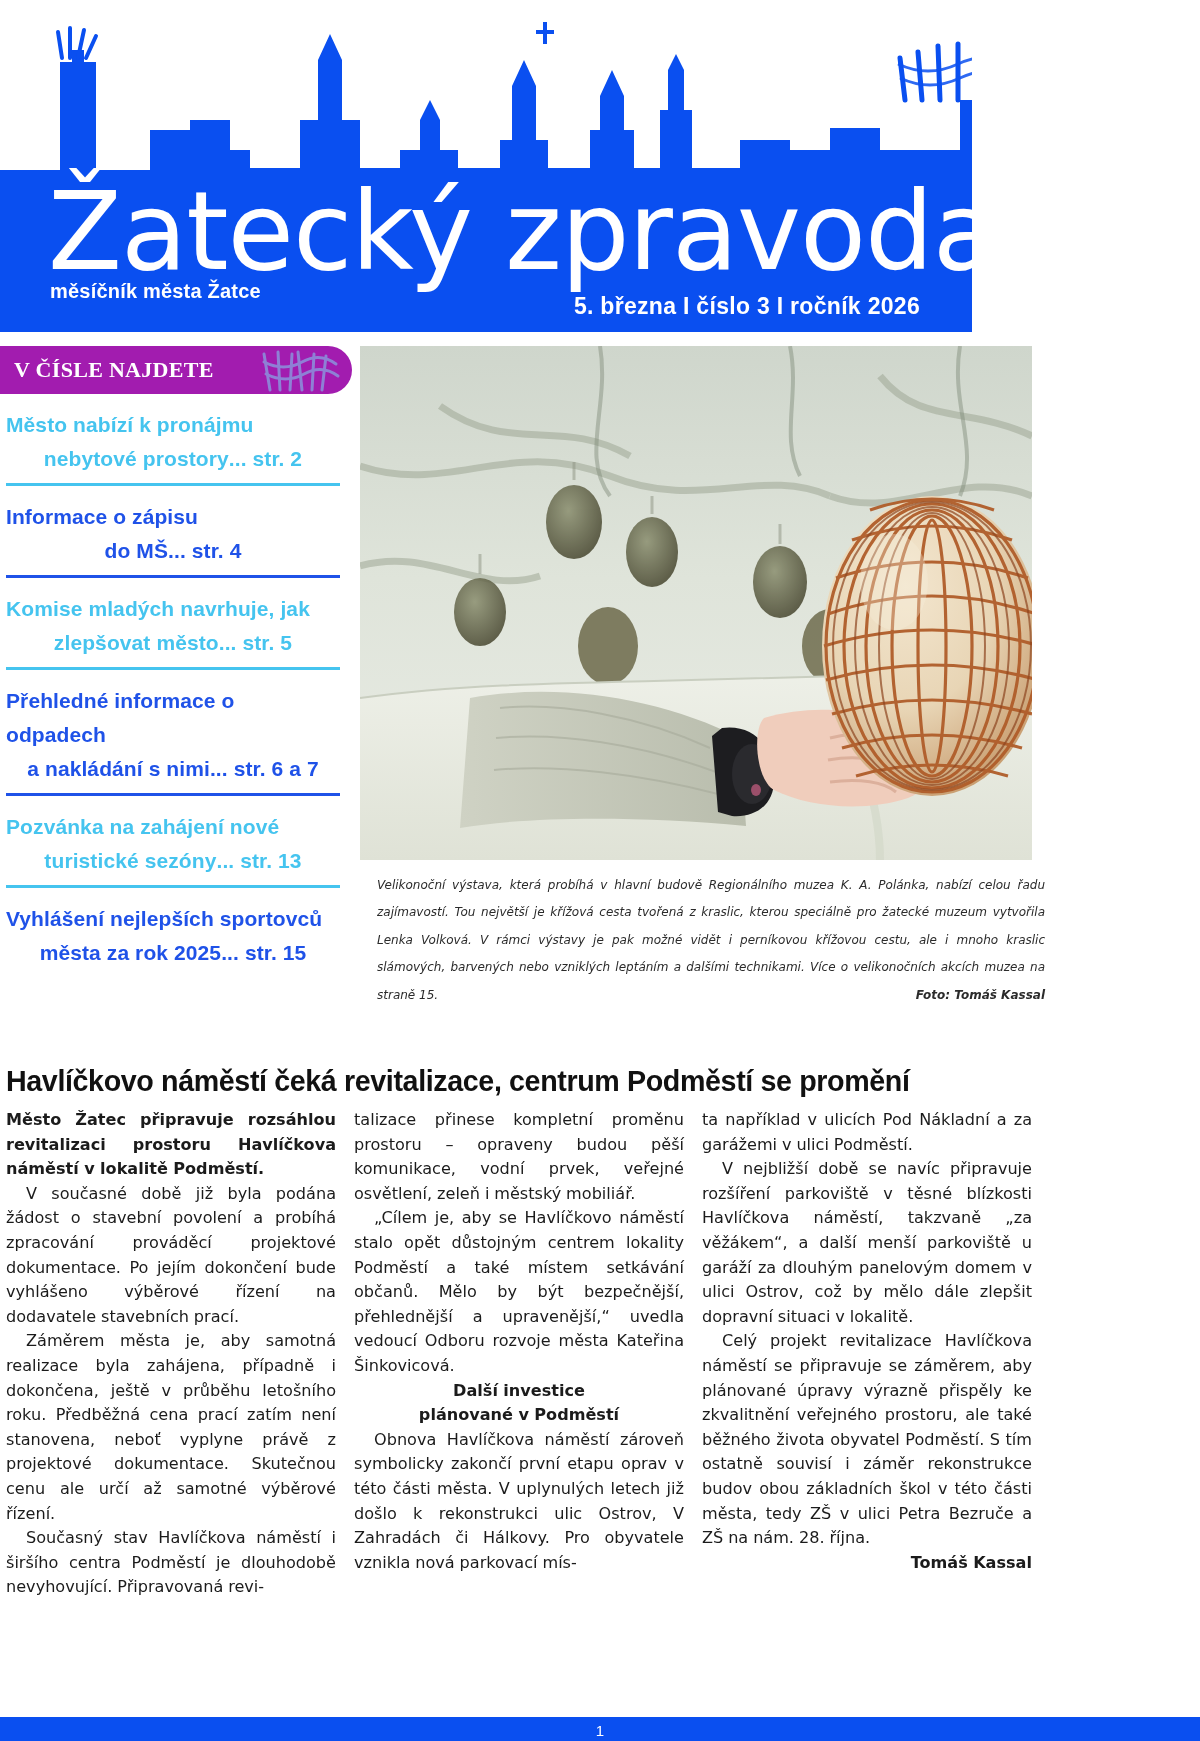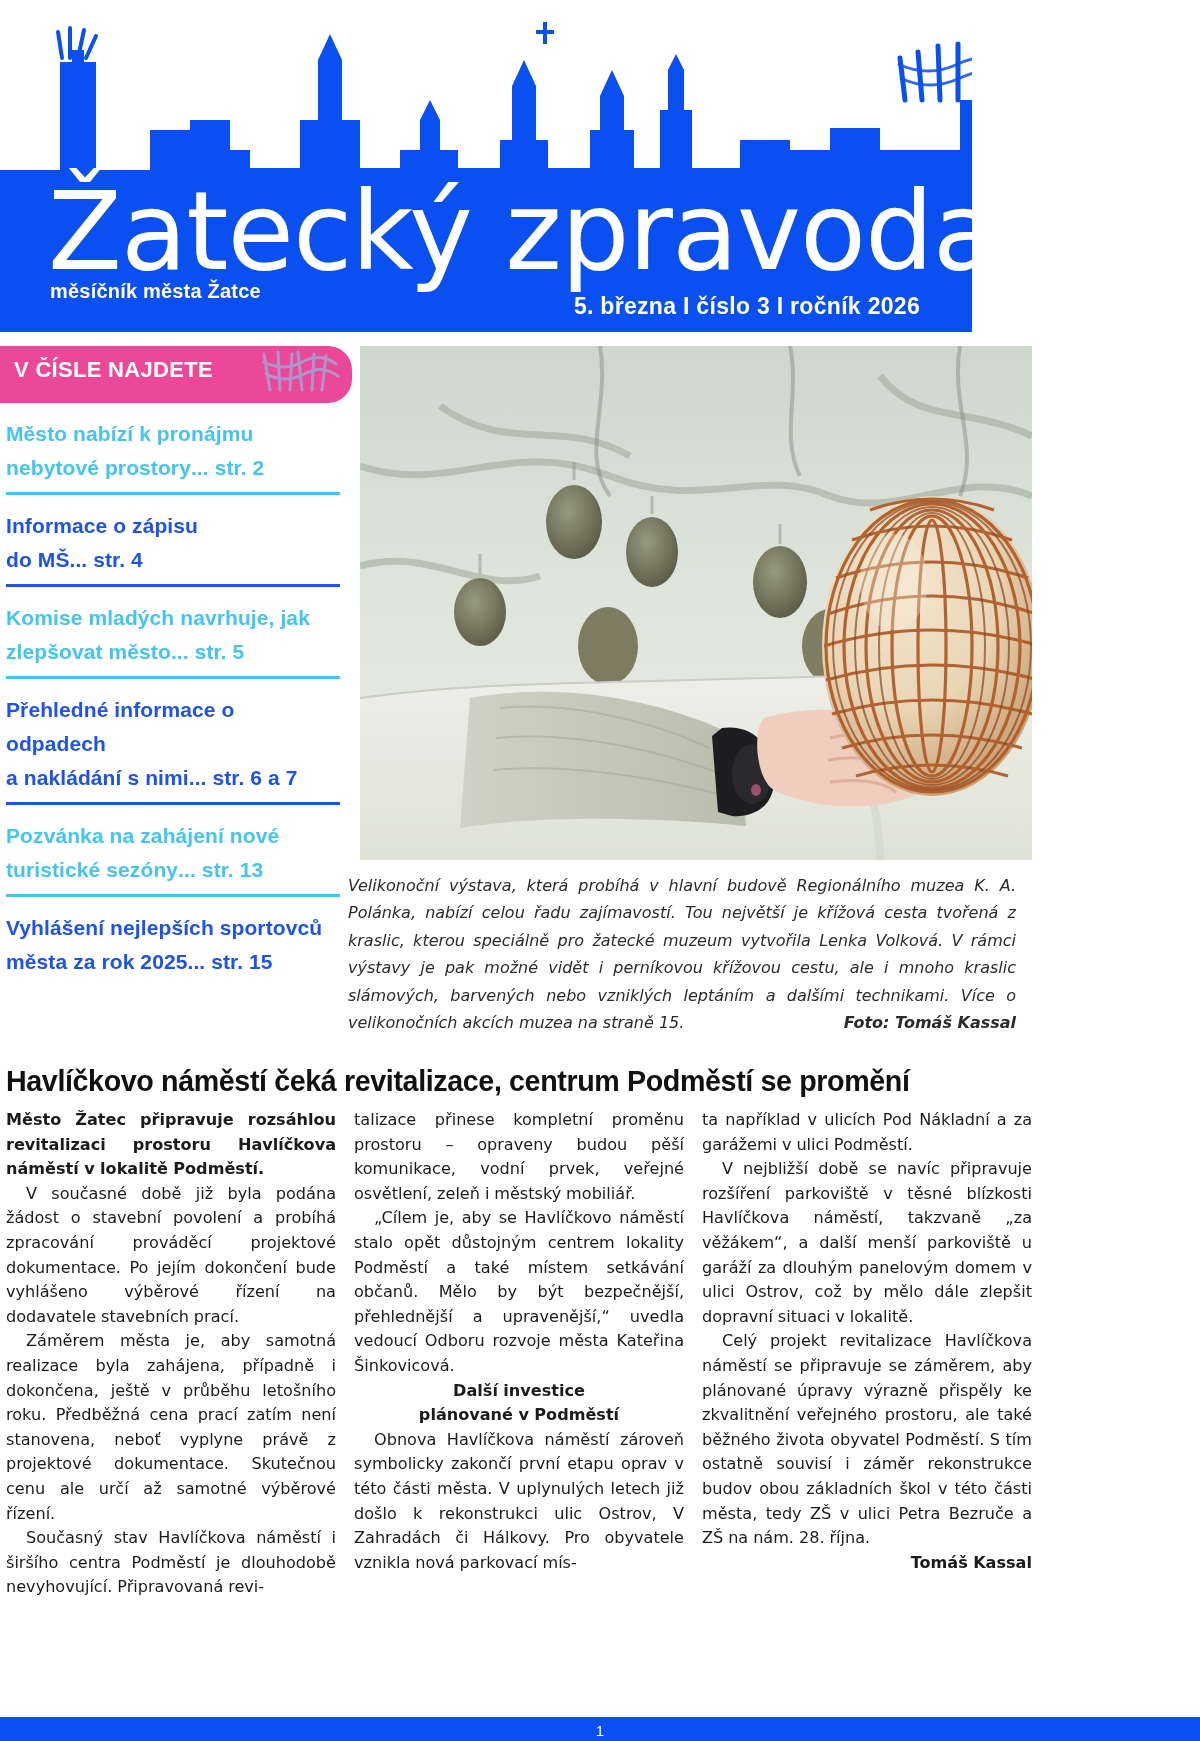--- a/index.html
+++ b/index.html
@@ -32,53 +32,54 @@
   }
   .mast-sub-right{
     position:absolute;right:52px;top:293px;
     font-size:23px;font-weight:700;color:#ffffff;
     letter-spacing:.3px;white-space:nowrap;
   }
 
   
   .toc{position:absolute;left:0;top:346px;width:352px;}
   .toc-head{
-    position:relative;width:352px;height:57px;
-    background:#ec4899;border-radius:0 24px 24px 0;
+    position:relative;width:352px;height:48px;
+    background:#a21caf;border-radius:0 24px 24px 0;
     overflow:hidden;
+    font-family:Liberation Serif, serif;
   }
   .toc-head-label{
     position:absolute;left:14px;top:11px;
     font-size:22px;font-weight:700;color:#ffffff;letter-spacing:.3px;
   }
   .toc-deco{position:absolute;right:10px;top:0px;opacity:.55;}
   .toc-list{margin-top:14px;}
   .toc-item{position:relative;padding:0 12px 0 6px;margin-bottom:14px;}
   .toc-line1{font-size:21px;font-weight:700;line-height:34px;letter-spacing:.1px;}
-  .toc-line2{display:flex;justify-content:flex-start;align-items:baseline;
+  .toc-line2{display:flex;justify-content:center;align-items:baseline;
              font-size:21px;font-weight:700;line-height:34px;letter-spacing:.1px;}
   .toc-title-2{white-space:nowrap;}
   .toc-page{white-space:nowrap;font-weight:700;}
   .toc-rule{height:3px;width:100%;margin-top:7px;margin-bottom:14px;}
   .c-light{color:#45c4ef;}
   .c-dark{color:#1f52e8;}
   .r-light{background:#45c4ef;}
   .r-dark{background:#1f52e8;}
 
   
   .photo{
     position:absolute;left:360px;top:346px;width:672px;height:514px;
     overflow:hidden;background:#dfe3dc;
   }
 
   
   .caption{
-    position:absolute;left:348px;top:872px;width:668px;
+    position:absolute;left:377px;top:872px;width:668px;
     font-family:"DejaVu Sans", sans-serif;
-    font-style:italic;font-size:16px;line-height:27.4px;color:#2b2b2b;
+    font-style:italic;font-size:12px;line-height:27.4px;color:#2b2b2b;
     text-align:justify;
   }
   .caption .credit{float:right;font-style:italic;font-weight:bold;}
 
   
   .headline{
     position:absolute;left:6px;top:1063px;width:1024px;
     font-family:"Liberation Sans", sans-serif;
     font-weight:700;font-size:30px;line-height:36px;color:#111;
     letter-spacing:-.4px;white-space:nowrap;

